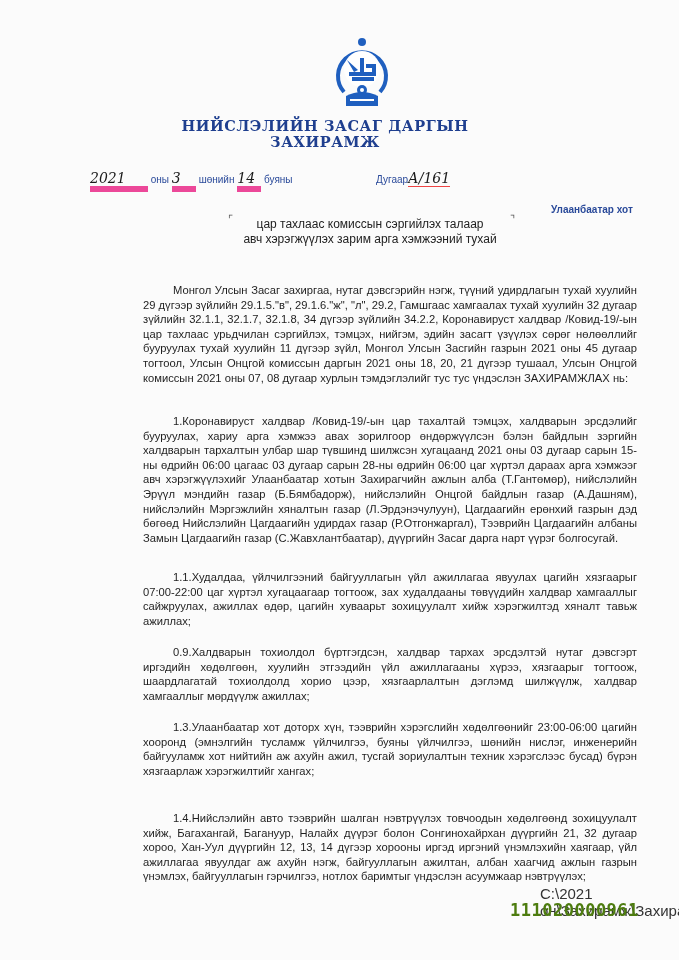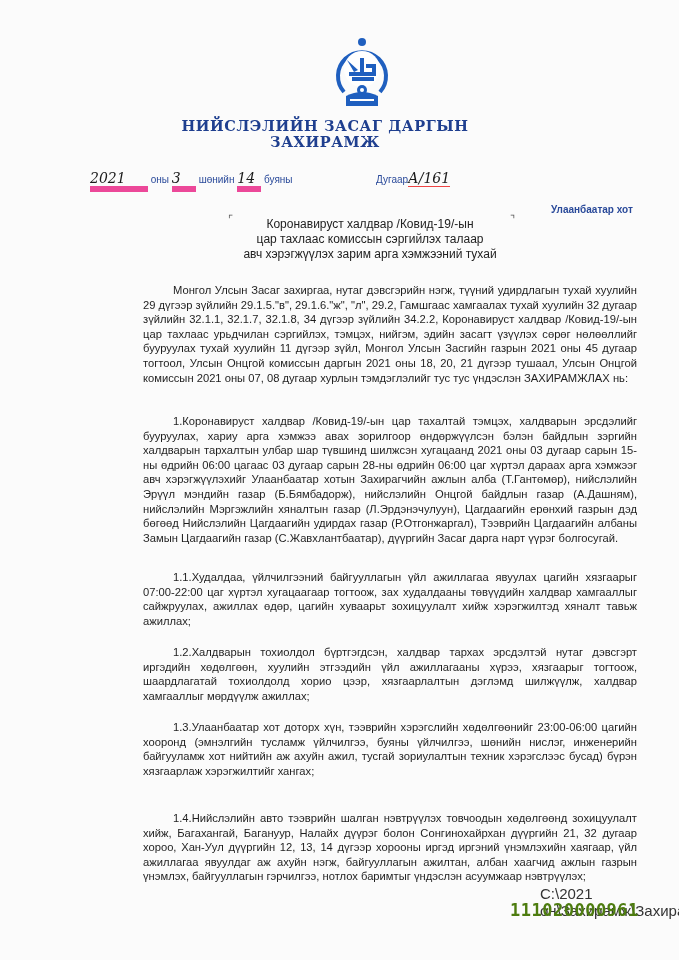--- a/index.html
+++ b/index.html
@@ -79,39 +79,38 @@
     </div>
     <div class="number">
       <span>Дугаар</span><span class="blank hand">А/161</span>
     </div>
     <div class="city">Улаанбаатар хот</div>
   </div>
 
   <span class="corner left">⌜</span>
   <span class="corner right">⌝</span>
   <div class="subject">
-    <div>Коронавируст халдвар /Ковид-19/-ын</div>
     <div>цар тахлаас комиссын сэргийлэх талаар</div>
     <div>авч хэрэгжүүлэх зарим арга хэмжээний тухай</div>
   </div>
 
   <div class="body-text" style="top:283px; left:143px;">
     <p>Монгол Улсын Засаг захиргаа, нутаг дэвсгэрийн нэгж, түүний удирдлагын тухай хуулийн 29 дүгээр зүйлийн 29.1.5."в", 29.1.6."ж", "л", 29.2, Гамшгаас хамгаалах тухай хуулийн 32 дугаар зүйлийн 32.1.1, 32.1.7, 32.1.8, 34 дүгээр зүйлийн 34.2.2, Коронавируст халдвар /Ковид-19/-ын цар тахлаас урьдчилан сэргийлэх, тэмцэх, нийгэм, эдийн засагт үзүүлэх сөрөг нөлөөллийг бууруулах тухай хуулийн 11 дүгээр зүйл, Монгол Улсын Засгийн газрын 2021 оны 45 дугаар тогтоол, Улсын Онцгой комиссын даргын 2021 оны 18, 20, 21 дүгээр тушаал, Улсын Онцгой комиссын 2021 оны 07, 08 дугаар хурлын тэмдэглэлийг тус тус үндэслэн ЗАХИРАМЖЛАХ нь:</p>
   </div>
 
   <div class="body-text" style="top:414px;">
     <p>1.Коронавируст халдвар /Ковид-19/-ын цар тахалтай тэмцэх, халдварын эрсдэлийг бууруулах, хариу арга хэмжээ авах зорилгоор өндөржүүлсэн бэлэн байдлын зэргийн халдварын тархалтын улбар шар түвшинд шилжсэн хугацаанд 2021 оны 03 дугаар сарын 15-ны өдрийн 06:00 цагаас 03 дугаар сарын 28-ны өдрийн 06:00 цаг хүртэл дараах арга хэмжээг авч хэрэгжүүлэхийг Улаанбаатар хотын Захирагчийн ажлын алба (Т.Гантөмөр), нийслэлийн Эрүүл мэндийн газар (Б.Бямбадорж), нийслэлийн Онцгой байдлын газар (А.Дашням), нийслэлийн Мэргэжлийн хяналтын газар (Л.Эрдэнэчулуун), Цагдаагийн ерөнхий газрын дэд бөгөөд Нийслэлийн Цагдаагийн удирдах газар (Р.Отгонжаргал), Тээврийн Цагдаагийн албаны Замын Цагдаагийн газар (С.Жавхлантбаатар), дүүргийн Засаг дарга нарт үүрэг болгосугай.</p>
   </div>
 
   <div class="body-text" style="top:570px;">
     <p>1.1.Худалдаа, үйлчилгээний байгууллагын үйл ажиллагаа явуулах цагийн хязгаарыг 07:00-22:00 цаг хүртэл хугацаагаар тогтоож, зах худалдааны төвүүдийн халдвар хамгааллыг сайжруулах, ажиллах өдөр, цагийн хуваарьт зохицуулалт хийж хэрэгжилтэд хяналт тавьж ажиллах;</p>
   </div>
 
   <div class="body-text" style="top:645px;">
-    <p>1.2.Халдварын тохиолдол бүртгэгдсэн, халдвар тархах эрсдэлтэй нутаг дэвсгэрт иргэдийн хөдөлгөөн, хуулийн этгээдийн үйл ажиллагааны хүрээ, хязгаарыг тогтоож, шаардлагатай тохиолдолд хорио цээр, хязгаарлалтын дэглэмд шилжүүлж, халдвар хамгааллыг мөрдүүлж ажиллах;</p>
+    <p>0.9.Халдварын тохиолдол бүртгэгдсэн, халдвар тархах эрсдэлтэй нутаг дэвсгэрт иргэдийн хөдөлгөөн, хуулийн этгээдийн үйл ажиллагааны хүрээ, хязгаарыг тогтоож, шаардлагатай тохиолдолд хорио цээр, хязгаарлалтын дэглэмд шилжүүлж, халдвар хамгааллыг мөрдүүлж ажиллах;</p>
   </div>
 
   <div class="body-text" style="top:720px;">
     <p>1.3.Улаанбаатар хот доторх хүн, тээврийн хэрэгслийн хөдөлгөөнийг 23:00-06:00 цагийн хооронд (эмнэлгийн тусламж үйлчилгээ, буяны үйлчилгээ, шөнийн нислэг, инженерийн байгууламж хот нийтийн аж ахуйн ажил, тусгай зориулалтын техник хэрэгслээс бусад) бүрэн хязгаарлаж хэрэгжилтийг хангах;</p>
   </div>
 
   <div class="body-text" style="top:795px;margin-top:16px;">
     <p>1.4.Нийслэлийн авто тээврийн шалган нэвтрүүлэх товчоодын хөдөлгөөнд зохицуулалт хийж, Багахангай, Багануур, Налайх дүүрэг болон Сонгинохайрхан дүүргийн 21, 32 дугаар хороо, Хан-Уул дүүргийн 12, 13, 14 дүгээр хорооны иргэд иргэний үнэмлэхийн хаягаар, үйл ажиллагаа явуулдаг аж ахуйн нэгж, байгууллагын ажилтан, албан хаагчид ажлын газрын үнэмлэх, байгууллагын гэрчилгээ, нотлох баримтыг үндэслэн асуумжаар нэвтрүүлэх;</p>
   </div>
 

